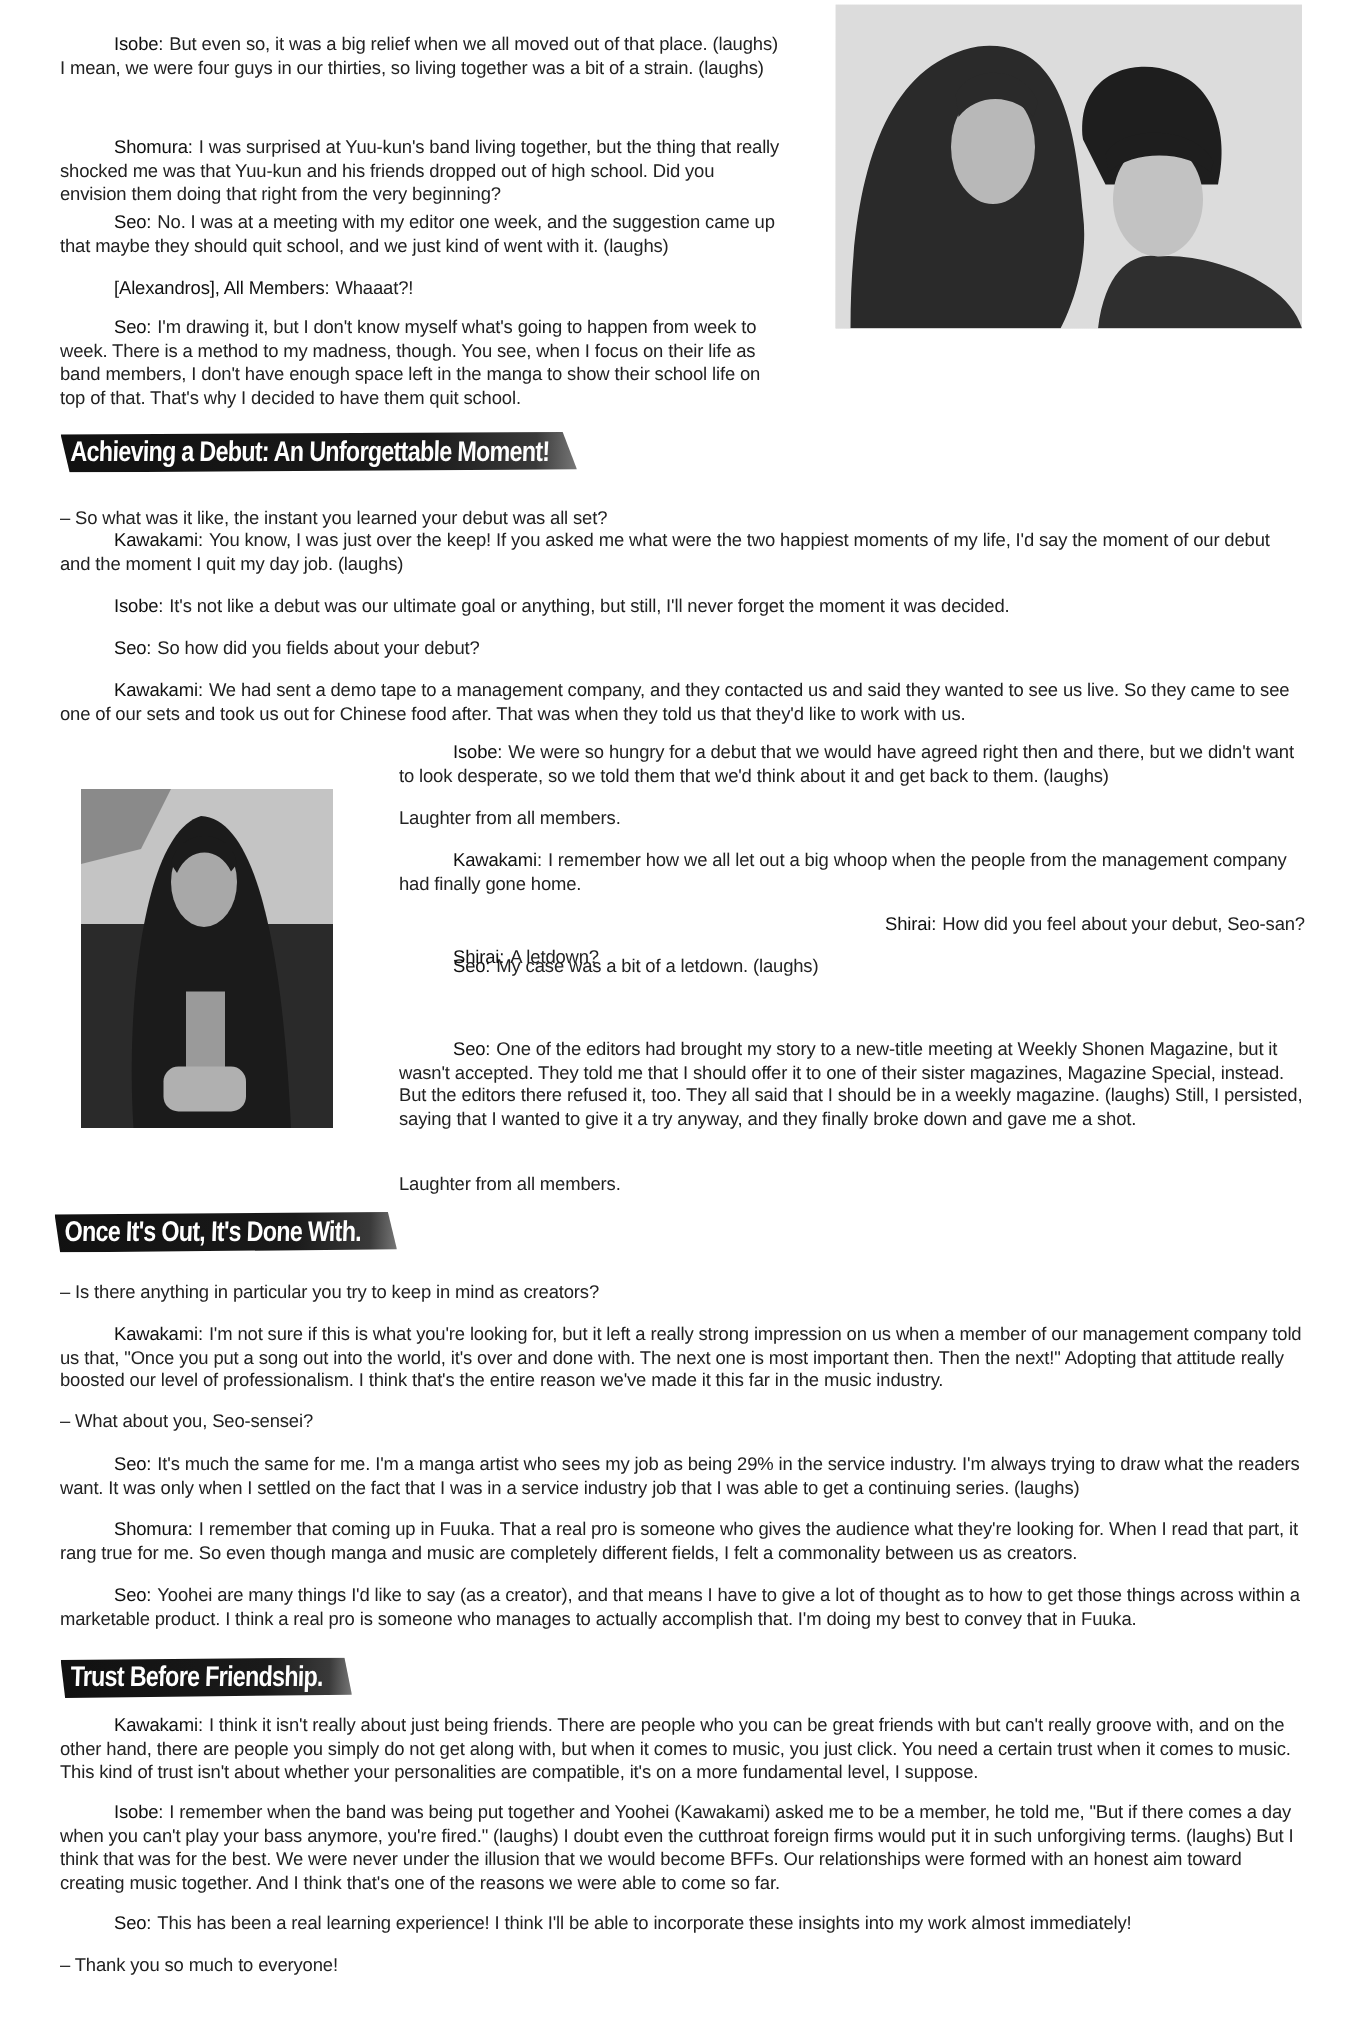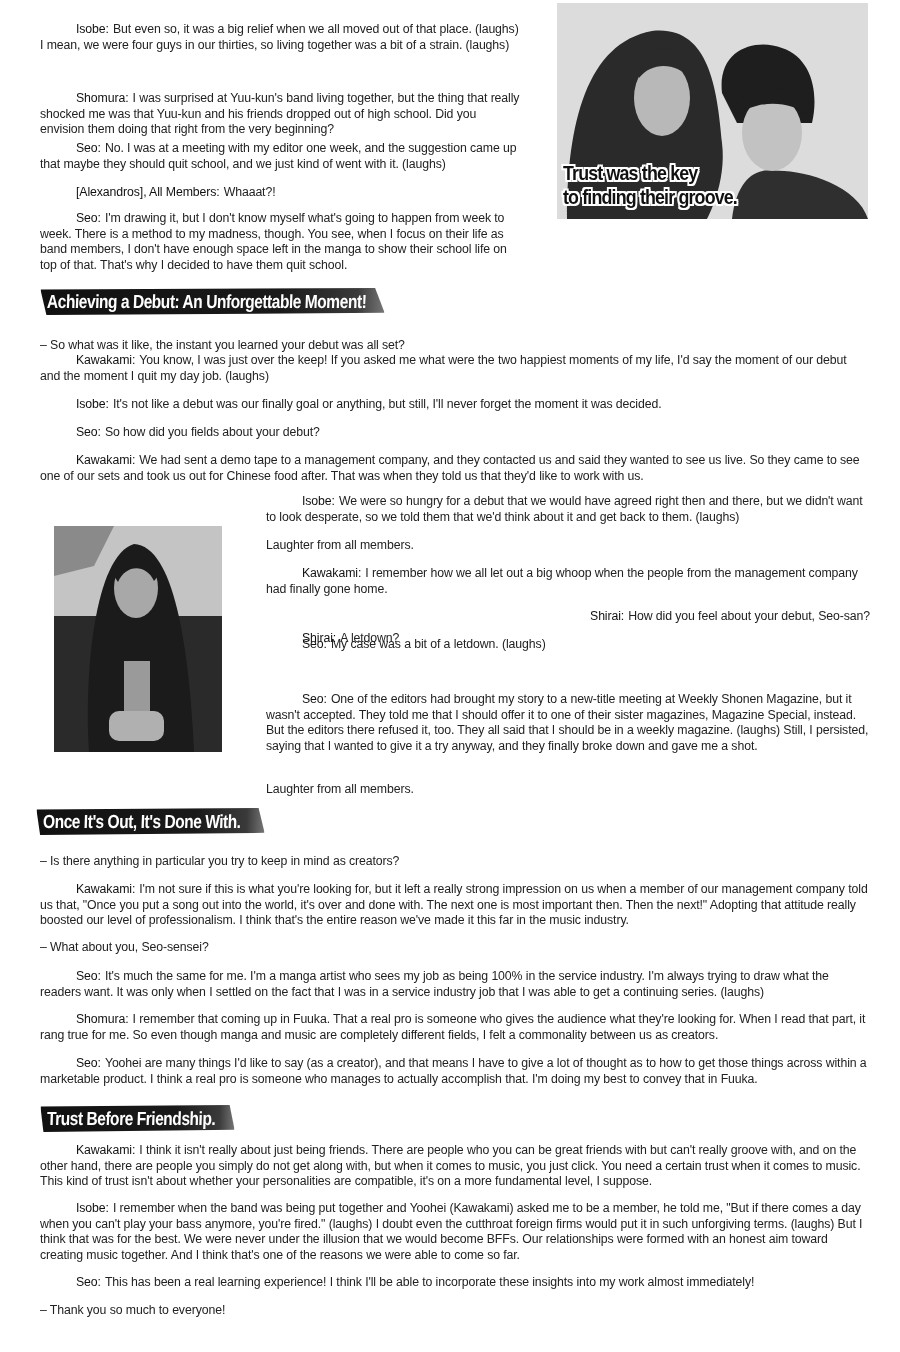--- a/index.html
+++ b/index.html
@@ -29,37 +29,33 @@
 
     <path d="M10 216 C 10 120, 30 40, 95 28 C 150 22, 160 80, 165 140 C 170 180, 150 216, 150 216 Z" fill="#2a2a2a"></path>
     <ellipse cx="105" cy="95" rx="28" ry="38" fill="#b8b8b8"></ellipse>
     <path d="M80 60 C 90 40, 125 40, 135 65 L 132 75 C 120 60, 95 58, 82 75 Z" fill="#2a2a2a"></path>
 
     <path d="M165 90 C 160 45, 200 35, 225 45 C 255 55, 262 90, 255 120 L 180 120 Z" fill="#1e1e1e"></path>
     <ellipse cx="215" cy="130" rx="30" ry="38" fill="#c2c2c2"></ellipse>
     <path d="M180 100 C 190 80, 240 80, 252 105 L 250 112 C 235 98, 200 96, 182 112 Z" fill="#1e1e1e"></path>
     <path d="M175 216 C 180 175, 200 165, 215 168 C 240 165, 300 180, 311 216 Z" fill="#2f2f2f"></path>
   </svg>
-  <div class="caption">
-    <div>Trust was the key</div>
-    <div>to finding their groove.</div>
-  </div>
 </div>
 
 <p class="p" style="left:40px; top:22px; width:482px;"><span class="sp">Isobe:</span><span>But even so, it was a big relief when we all moved out of that place. (laughs) I mean, we were four guys in our thirties, so living together was a bit of a strain. (laughs)</span></p>
 <p class="p" style="left:40px; top:91px; width:482px;"><span class="sp">Shomura:</span><span>I was surprised at Yuu-kun's band living together, but the thing that really shocked me was that Yuu-kun and his friends dropped out of high school. Did you envision them doing that right from the very beginning?</span></p>
 <p class="p" style="left:40px; top:141px; width:482px;"><span class="sp">Seo:</span><span>No. I was at a meeting with my editor one week, and the suggestion came up that maybe they should quit school, and we just kind of went with it. (laughs)</span></p>
 <p class="p" style="left:40px; top:185px; width:482px;"><span class="sp">[Alexandros], All Members:</span><span>Whaaat?!</span></p>
 <p class="p" style="left:40px; top:211px; width:482px;"><span class="sp">Seo:</span><span>I'm drawing it, but I don't know myself what's going to happen from week to week. There is a method to my madness, though. You see, when I focus on their life as band members, I don't have enough space left in the manga to show their school life on top of that. That's why I decided to have them quit school.</span></p>
 
 <div class="banner" style="left:40px; top:288px; width:338px;"><span>Achieving a Debut: An Unforgettable Moment!</span></div>
 
 <p class="p" style="left:40px; top:338px; width:830px;"><span>– So what was it like, the instant you learned your debut was all set?</span></p>
 <p class="p" style="left:40px; top:353px; width:830px;"><span class="sp">Kawakami:</span><span>You know, I was just over the keep! If you asked me what were the two happiest moments of my life, I'd say the moment of our debut and the moment I quit my day job. (laughs)</span></p>
-<p class="p" style="left:40px; top:397px; width:830px;"><span class="sp">Isobe:</span><span>It's not like a debut was our finally goal or anything, but still, I'll never forget the moment it was decided.</span></p>
+<p class="p" style="left:40px; top:397px; width:830px;"><span class="sp">Isobe:</span><span>It's not like a debut was our ultimate goal or anything, but still, I'll never forget the moment it was decided.</span></p>
 <p class="p" style="left:40px; top:425px; width:830px;"><span class="sp">Seo:</span><span>So how did you fields about your debut?</span></p>
 <p class="p" style="left:40px; top:453px; width:830px;"><span class="sp">Kawakami:</span><span>We had sent a demo tape to a management company, and they contacted us and said they wanted to see us live. So they came to see one of our sets and took us out for Chinese food after. That was when they told us that they'd like to work with us.</span></p>
 
 <div class="photo photo-left">
   <svg width="168" height="226" viewBox="0 0 168 226">
     <rect width="168" height="226" fill="#c4c4c4"></rect>
     <path d="M0 0 L60 0 L40 40 L0 50 Z" fill="#8a8a8a"></path>
     <rect x="0" y="90" width="168" height="136" fill="#2a2a2a"></rect>
     <path d="M35 226 C 30 150, 40 30, 80 18 C 120 20, 135 120, 140 226 Z" fill="#1b1b1b"></path>
     <ellipse cx="82" cy="62" rx="22" ry="30" fill="#a8a8a8"></ellipse>
@@ -76,21 +72,21 @@
 <p class="p" style="left:266px; top:637px; width:604px;"><span class="sp">Seo:</span><span>My case was a bit of a letdown. (laughs)</span></p>
 <p class="p" style="left:266px; top:631px; width:604px;"><span class="sp">Shirai:</span><span>A letdown?</span></p>
 <p class="p" style="left:266px; top:692px; width:604px;"><span class="sp">Seo:</span><span>One of the editors had brought my story to a new-title meeting at Weekly Shonen Magazine, but it wasn't accepted. They told me that I should offer it to one of their sister magazines, Magazine Special, instead. But the editors there refused it, too. They all said that I should be in a weekly magazine. (laughs) Still, I persisted, saying that I wanted to give it a try anyway, and they finally broke down and gave me a shot.</span></p>
 <p class="p" style="left:266px; top:782px; width:604px;"><span>Laughter from all members.</span></p>
 
 <div class="banner" style="left:36px; top:808px; width:222px;"><span>Once It's Out, It's Done With.</span></div>
 
 <p class="p" style="left:40px; top:854px; width:830px;"><span>– Is there anything in particular you try to keep in mind as creators?</span></p>
 <p class="p" style="left:40px; top:882px; width:830px;"><span class="sp">Kawakami:</span><span>I'm not sure if this is what you're looking for, but it left a really strong impression on us when a member of our management company told us that, "Once you put a song out into the world, it's over and done with. The next one is most important then. Then the next!" Adopting that attitude really boosted our level of professionalism. I think that's the entire reason we've made it this far in the music industry.</span></p>
 <p class="p" style="left:40px; top:940px; width:830px;"><span>– What about you, Seo-sensei?</span></p>
-<p class="p" style="left:40px; top:969px; width:830px;"><span class="sp">Seo:</span><span>It's much the same for me. I'm a manga artist who sees my job as being 100% in the service industry. I'm always trying to draw what the readers want. It was only when I settled on the fact that I was in a service industry job that I was able to get a continuing series. (laughs)</span></p>
+<p class="p" style="left:40px; top:969px; width:830px;"><span class="sp">Seo:</span><span>It's much the same for me. I'm a manga artist who sees my job as being 29% in the service industry. I'm always trying to draw what the readers want. It was only when I settled on the fact that I was in a service industry job that I was able to get a continuing series. (laughs)</span></p>
 <p class="p" style="left:40px; top:1012px; width:830px;"><span class="sp">Shomura:</span><span>I remember that coming up in Fuuka. That a real pro is someone who gives the audience what they're looking for. When I read that part, it rang true for me. So even though manga and music are completely different fields, I felt a commonality between us as creators.</span></p>
 <p class="p" style="left:40px; top:1056px; width:830px;"><span class="sp">Seo:</span><span>Yoohei are many things I'd like to say (as a creator), and that means I have to give a lot of thought as to how to get those things across within a marketable product. I think a real pro is someone who manages to actually accomplish that. I'm doing my best to convey that in Fuuka.</span></p>
 
 <div class="banner" style="left:40px; top:1105px; width:188px;"><span>Trust Before Friendship.</span></div>
 
 <p class="p" style="left:40px; top:1143px; width:830px;"><span class="sp">Kawakami:</span><span>I think it isn't really about just being friends. There are people who you can be great friends with but can't really groove with, and on the other hand, there are people you simply do not get along with, but when it comes to music, you just click. You need a certain trust when it comes to music. This kind of trust isn't about whether your personalities are compatible, it's on a more fundamental level, I suppose.</span></p>
 <p class="p" style="left:40px; top:1201px; width:830px;"><span class="sp">Isobe:</span><span>I remember when the band was being put together and Yoohei (Kawakami) asked me to be a member, he told me, "But if there comes a day when you can't play your bass anymore, you're fired." (laughs) I doubt even the cutthroat foreign firms would put it in such unforgiving terms. (laughs) But I think that was for the best. We were never under the illusion that we would become BFFs. Our relationships were formed with an honest aim toward creating music together. And I think that's one of the reasons we were able to come so far.</span></p>
 <p class="p" style="left:40px; top:1275px; width:830px;"><span class="sp">Seo:</span><span>This has been a real learning experience! I think I'll be able to incorporate these insights into my work almost immediately!</span></p>
 <p class="p" style="left:40px; top:1303px; width:830px;"><span>– Thank you so much to everyone!</span></p>
 

